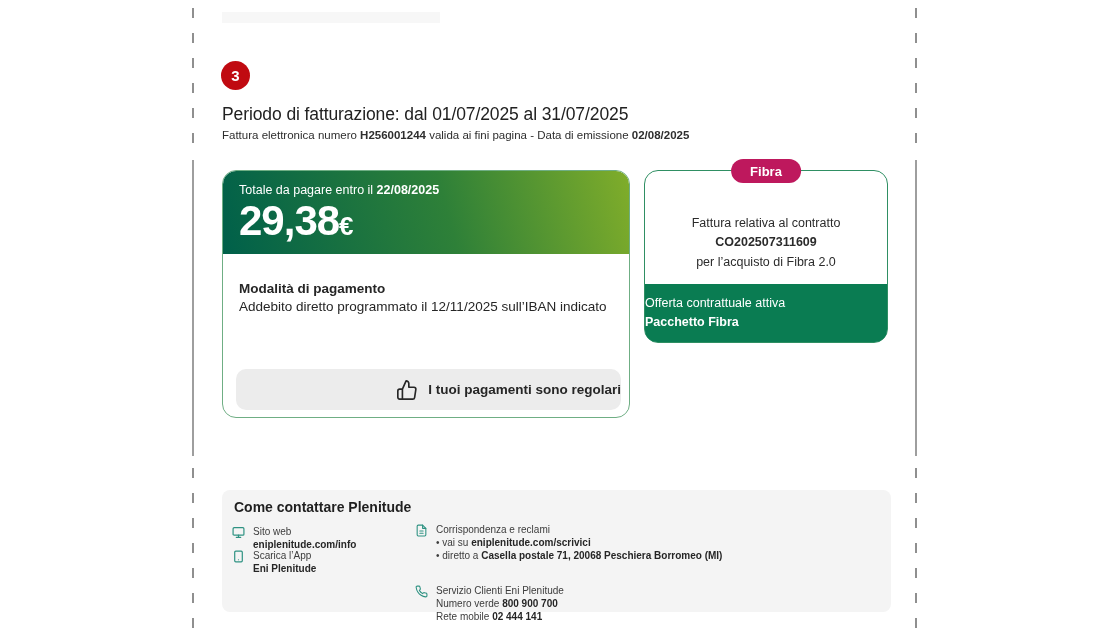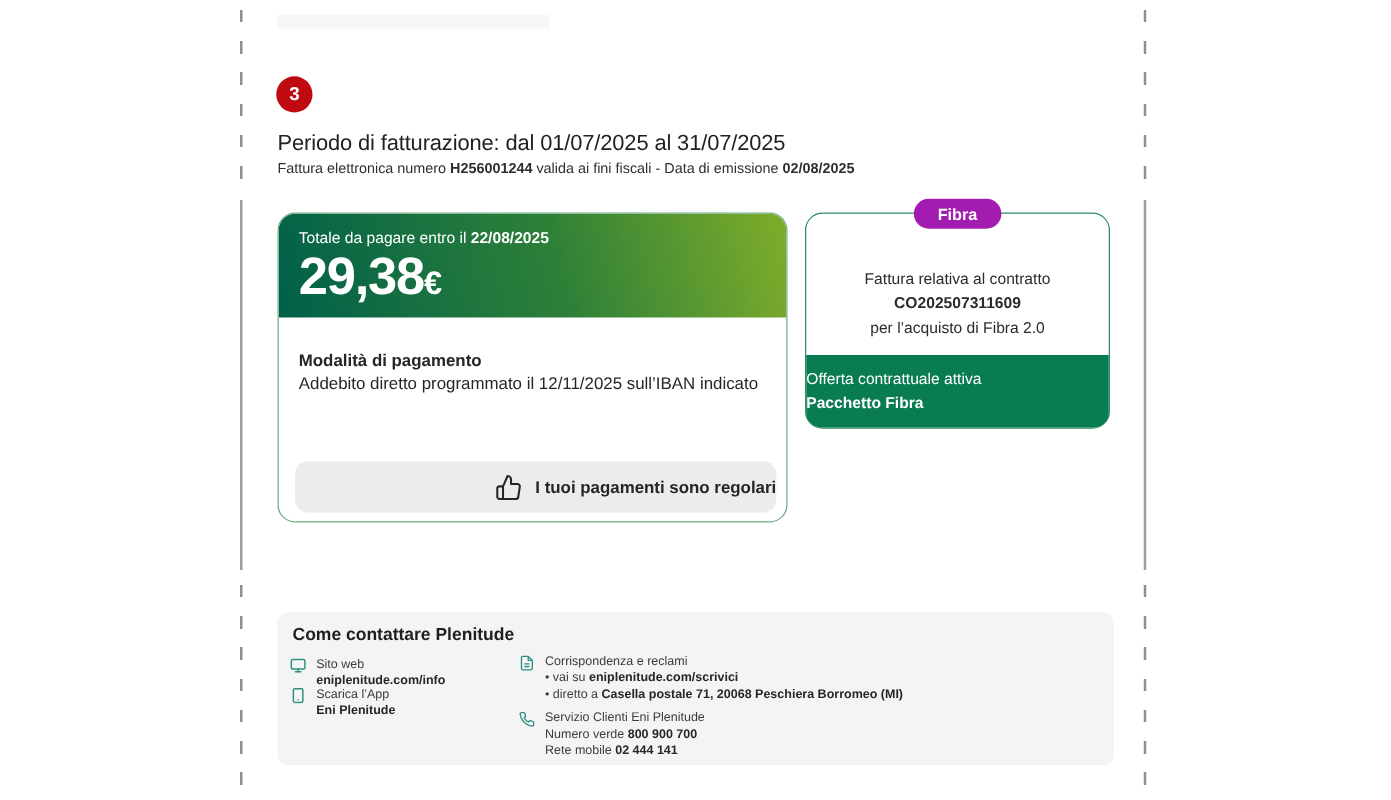--- a/index.html
+++ b/index.html
@@ -69,21 +69,21 @@
   .status-box .status-text { font-size: 13.5px; font-weight: bold; }
 
   
   .contract-card {
     left: 644px; top: 170px; width: 244px; height: 173px;
     background: #fff; border: 1.5px solid #2f8f63; border-radius: 14px;
   }
   .contract-badge {
     position: absolute; top: -12px; left: 50%; transform: translateX(-50%);
     height: 24px; padding: 0 19px;
-    background: #a21caf; border-radius: 13px;
+    background: #be185d; border-radius: 13px;
     color: #fff; font-size: 13px; font-weight: bold;
     display: flex; align-items: center; white-space: nowrap;
   }
   .contract-body {
     text-align: center; padding-top: 43px;
     font-size: 12.5px; line-height: 1.55; color: #2b2b2b;
   }
   .contract-body b { font-weight: bold; }
   .contract-footer {
     position: absolute; left: 0; right: 0; bottom: 0; height: 58px;
@@ -99,21 +99,21 @@
     background: #f4f4f4; border-radius: 8px;
   }
   .contact-title { position: absolute; left: 12px; top: 9px; font-size: 14px; font-weight: bold; color: #1f1f1f; }
   .contact-item { position: absolute; display: flex; gap: 8px; align-items: flex-start; }
   .contact-item .txt { font-size: 10px; line-height: 1.3; color: #3c3c3c; }
   .contact-item .txt b { color: #262626; font-weight: bold; }
   .ci-1 { left: 10px; top: 35px; }
   .ci-2 { left: 10px; top: 59px; }
   .ci-3 { left: 10px; top: 84px; }
   .ci-4 { left: 193px; top: 33px; }
-  .ci-5 { left: 193px; top: 78px; }
+  .ci-5 { left: 193px; top: 94px; }
   .icon-svg { flex: 0 0 auto; margin-top: 1px; }
 
   .thumb-icon-svg { flex: 0 0 auto; }
 </style>
 </head>
 <body>
 
 <div class="mark-col left">
   <div class="mark-seg mark-dashes-top"></div>
   <div class="mark-seg mark-solid"></div>
@@ -128,21 +128,21 @@
 <div class="abs redacted-bar"></div>
 
 <div class="abs step-badge">
   <span>3</span>
 </div>
 
 <div class="abs heading">
   <span>Periodo di fatturazione: </span><b>dal 01/07/2025 al 31/07/2025</b>
 </div>
 <div class="abs subheading">
-  <span>Fattura elettronica numero </span><b>H256001244</b><span> valida ai fini fiscali - Data di emissione </span><b>02/08/2025</b>
+  <span>Fattura elettronica numero </span><b>H256001244</b><span> valida ai fini pagina - Data di emissione </span><b>02/08/2025</b>
 </div>
 
 <div class="abs payment-card">
   <div class="payment-header">
     <div class="due-line">
       <span>Totale da pagare entro il </span><b>22/08/2025</b>
     </div>
     <div class="amount-line">
       <span>29,38</span><span class="euro">€</span>
     </div>

